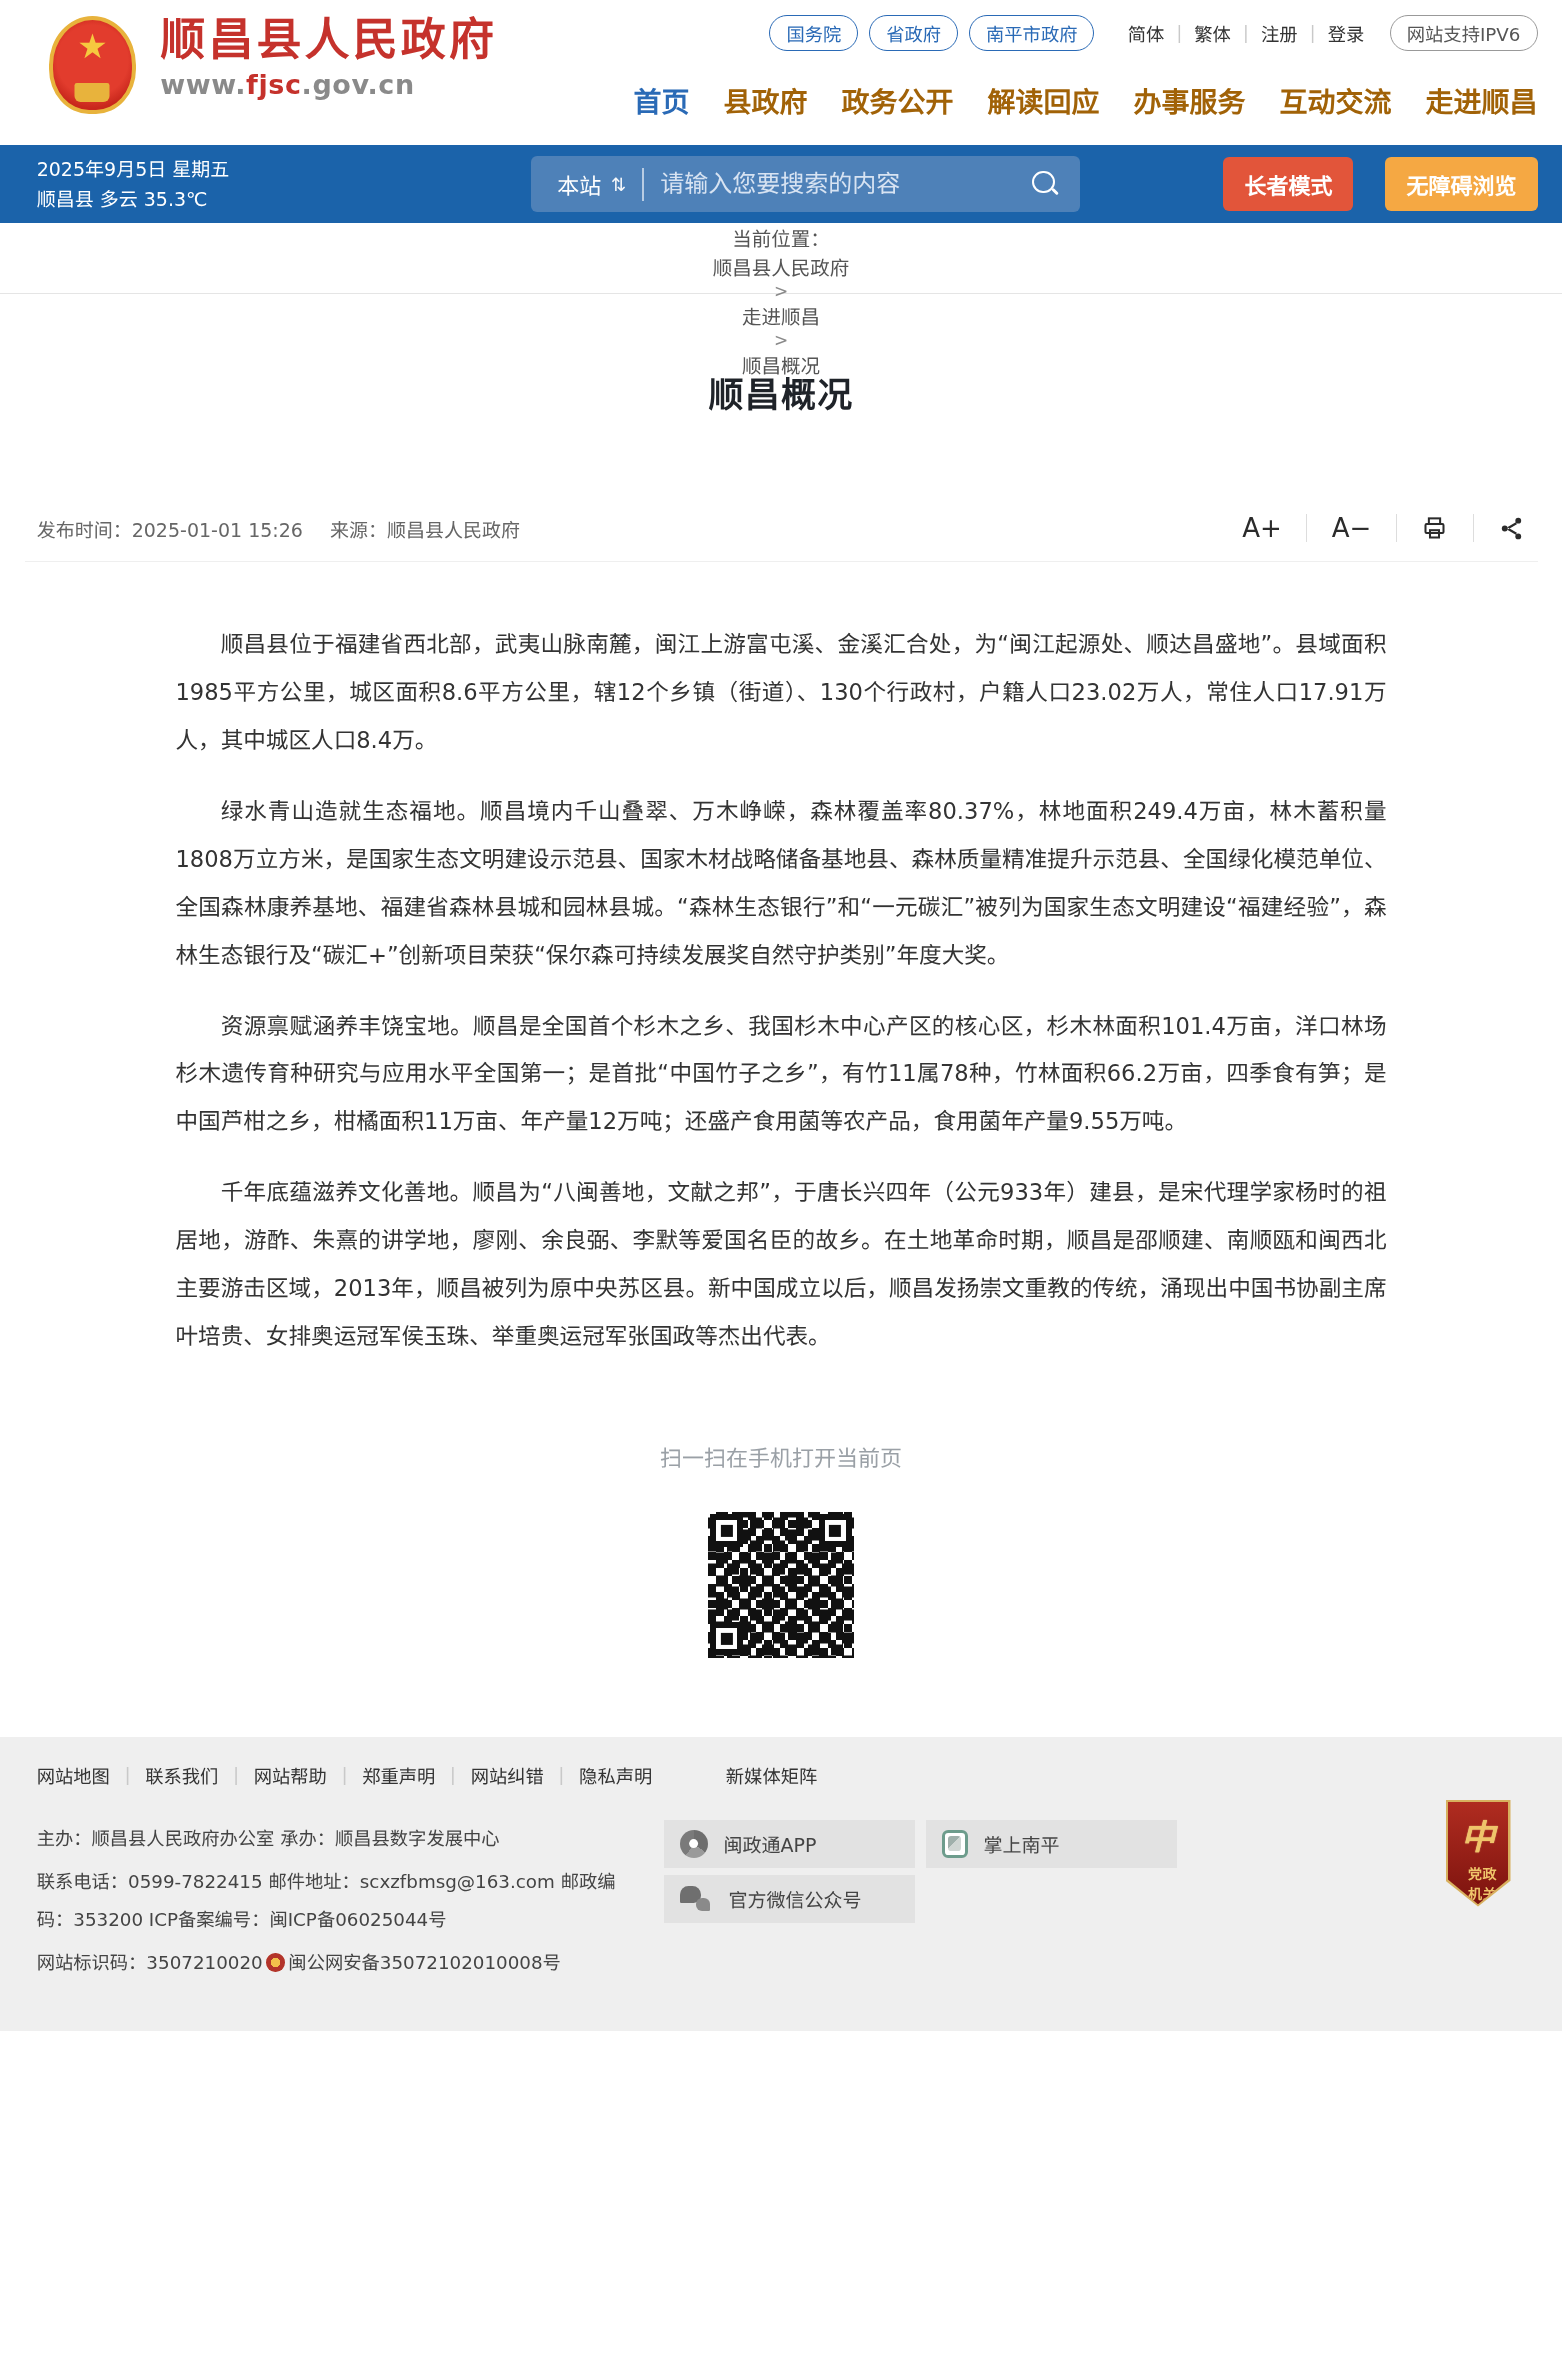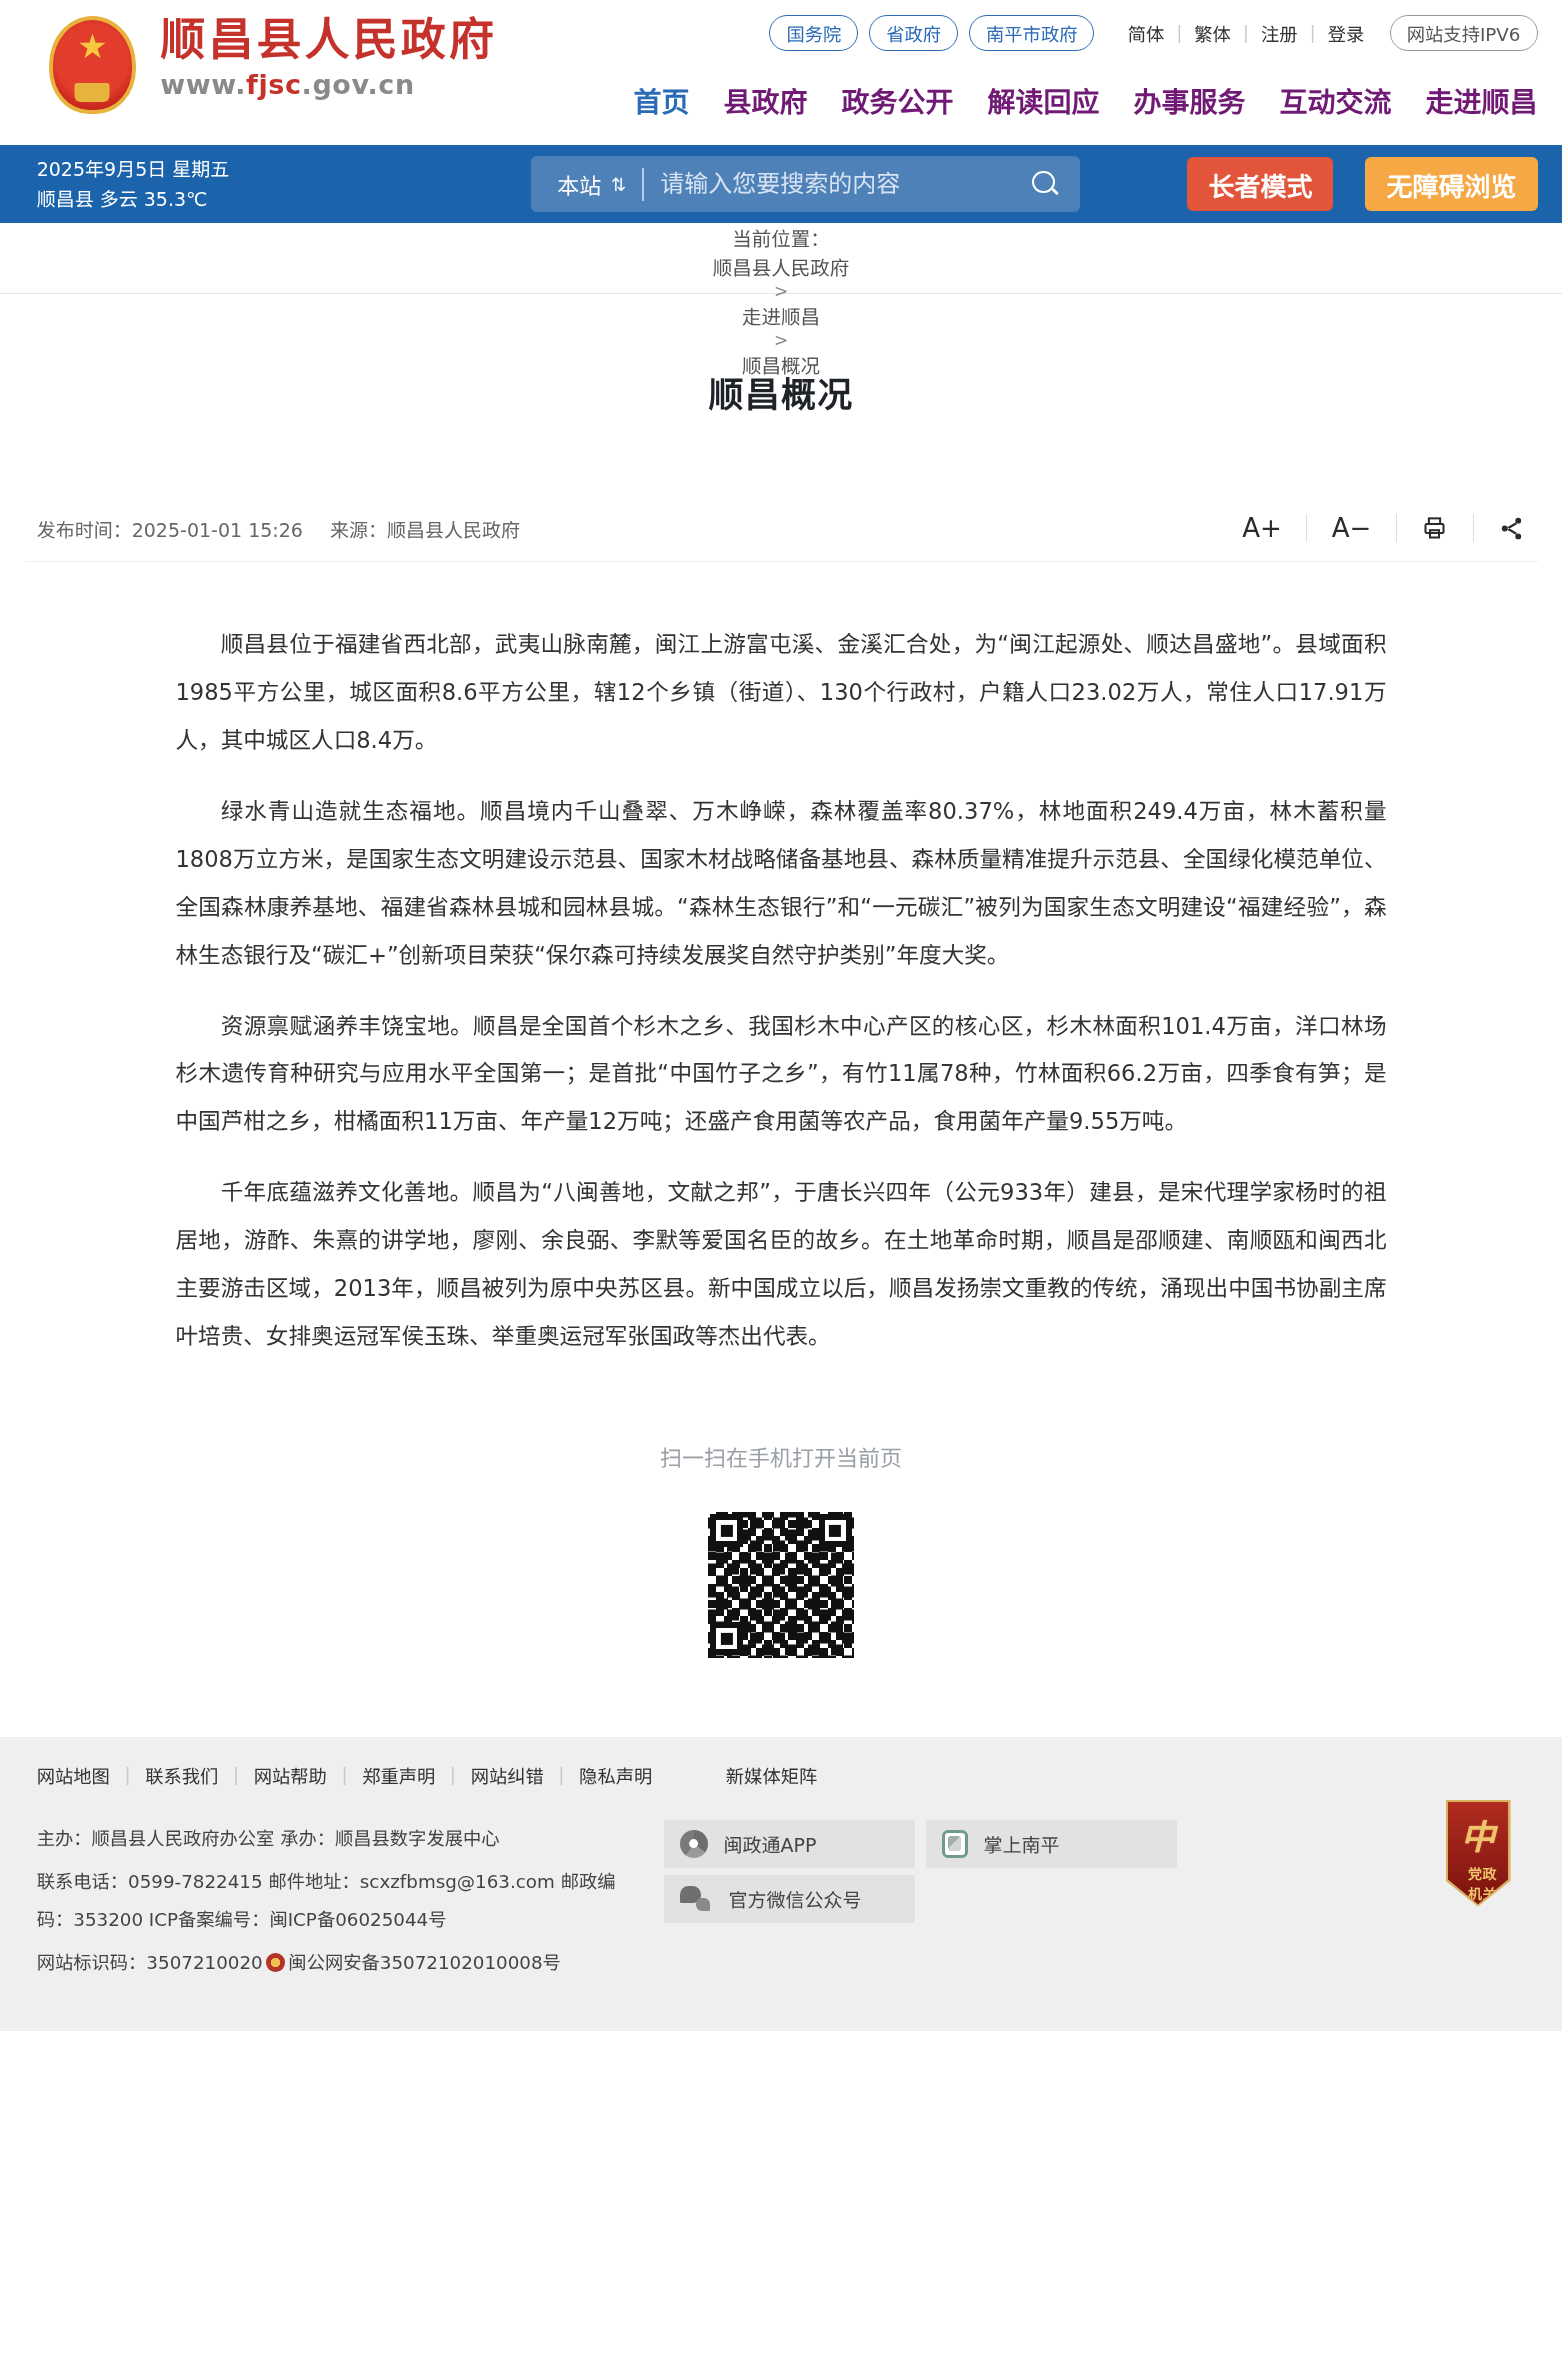--- a/index.html
+++ b/index.html
@@ -26,40 +26,40 @@
   .emblem{width:87px;height:98px;background:radial-gradient(circle at 50% 45%,#e23c2d 0 56%,#c8271c 75%);
           border:4.9px solid #e8b33c;border-radius:50% 50% 46% 46%;position:relative;flex:none;}
   .emblem::before{content:"★";position:absolute;left:0;right:0;top:8.5px;text-align:center;
           color:#f6c93f;font-size:34px;line-height:1;}
   .emblem::after{content:"";position:absolute;left:50%;bottom:8.5px;transform:translateX(-50%);
           width:35px;height:18.3px;background:#e8b33c;border-radius:2.4px 2.4px 6.1px 6.1px;}
   .site-name{color:var(--red);font-size:45px;font-weight:bold;letter-spacing:3.1px;line-height:1.05;}
   .site-url{font-size:27px;font-weight:bold;color:#8a8a8a;margin-top:6.1px;letter-spacing:0.6px;}
   .u-red{color:var(--red);}
   .nav{display:flex;justify-content:flex-end;gap:34px;margin-top:29px;font-size:28px;font-weight:bold;}
-  .nav a{color:#701a75;}
+  .nav a{color:#a16207;}
   .nav a.active{color:var(--nav-blue);}
 
   
   .info-bar{background:var(--blue);height:78px;}
   .info-bar .container{display:flex;align-items:center;height:100%;}
   .datetime{color:#fff;font-size:19px;line-height:1.6;padding-left:12.2px;}
   .searchbox{margin-left:302px;width:549px;height:56px;background:var(--search-bg);
              border-radius:6.1px;display:flex;align-items:center;color:#fff;}
   .scope{font-size:22px;padding-left:26px;}
   .scope-arrows{font-size:18.3px;margin-left:9.8px;opacity:.95;}
   .sdiv{width:1.8px;height:33px;background:rgba(255,255,255,.6);margin:0 16px;}
   .search-input{flex:1;background:transparent;border:none;outline:none;color:#fff;font-size:24px;}
   .search-input::placeholder{color:#d7e3f2;}
   .mag-btn{margin-right:21px;width:28px;height:28px;position:relative;flex:none;cursor:pointer;background:none;border:none;}
   .mag-btn::before{content:"";position:absolute;left:1.2px;top:1.2px;width:18.3px;height:18.3px;
              border:2.4px solid #fff;border-radius:50%;}
   .mag-btn::after{content:"";position:absolute;left:20px;top:20px;width:8px;height:3.1px;
              background:#fff;border-radius:1.8px;transform:rotate(45deg);}
-  .bar-btn{height:54px;border:none;border-radius:6.1px;color:#fff;font-size:26px;font-weight:bold;
+  .bar-btn{height:54px;border:none;border-radius:6.1px;color:#fff;font-size:22px;font-weight:bold;
            padding:0 21px;cursor:pointer;font-family:inherit;}
   .btn-elder{margin-left:auto;background:var(--elder);}
   .btn-access{margin-left:32px;background:var(--access);}
 
   
   .crumb-row{border-bottom:1.2px solid #e5e5e5;}
   .crumbs{height:70px;display:flex;align-items:center;font-size:19.5px;color:#555;padding-left:0;flex-direction:column;}
   .home-icon{width:22px;height:20px;background:#9a9a9a;margin-right:12.2px;
       clip-path:polygon(50% 0,100% 44%,84% 44%,84% 100%,62% 100%,62% 62%,38% 62%,38% 100%,16% 100%,16% 44%,0 44%);}
   .csep{color:#8a8a8a;margin:0 9.8px;font-size:17px;}

